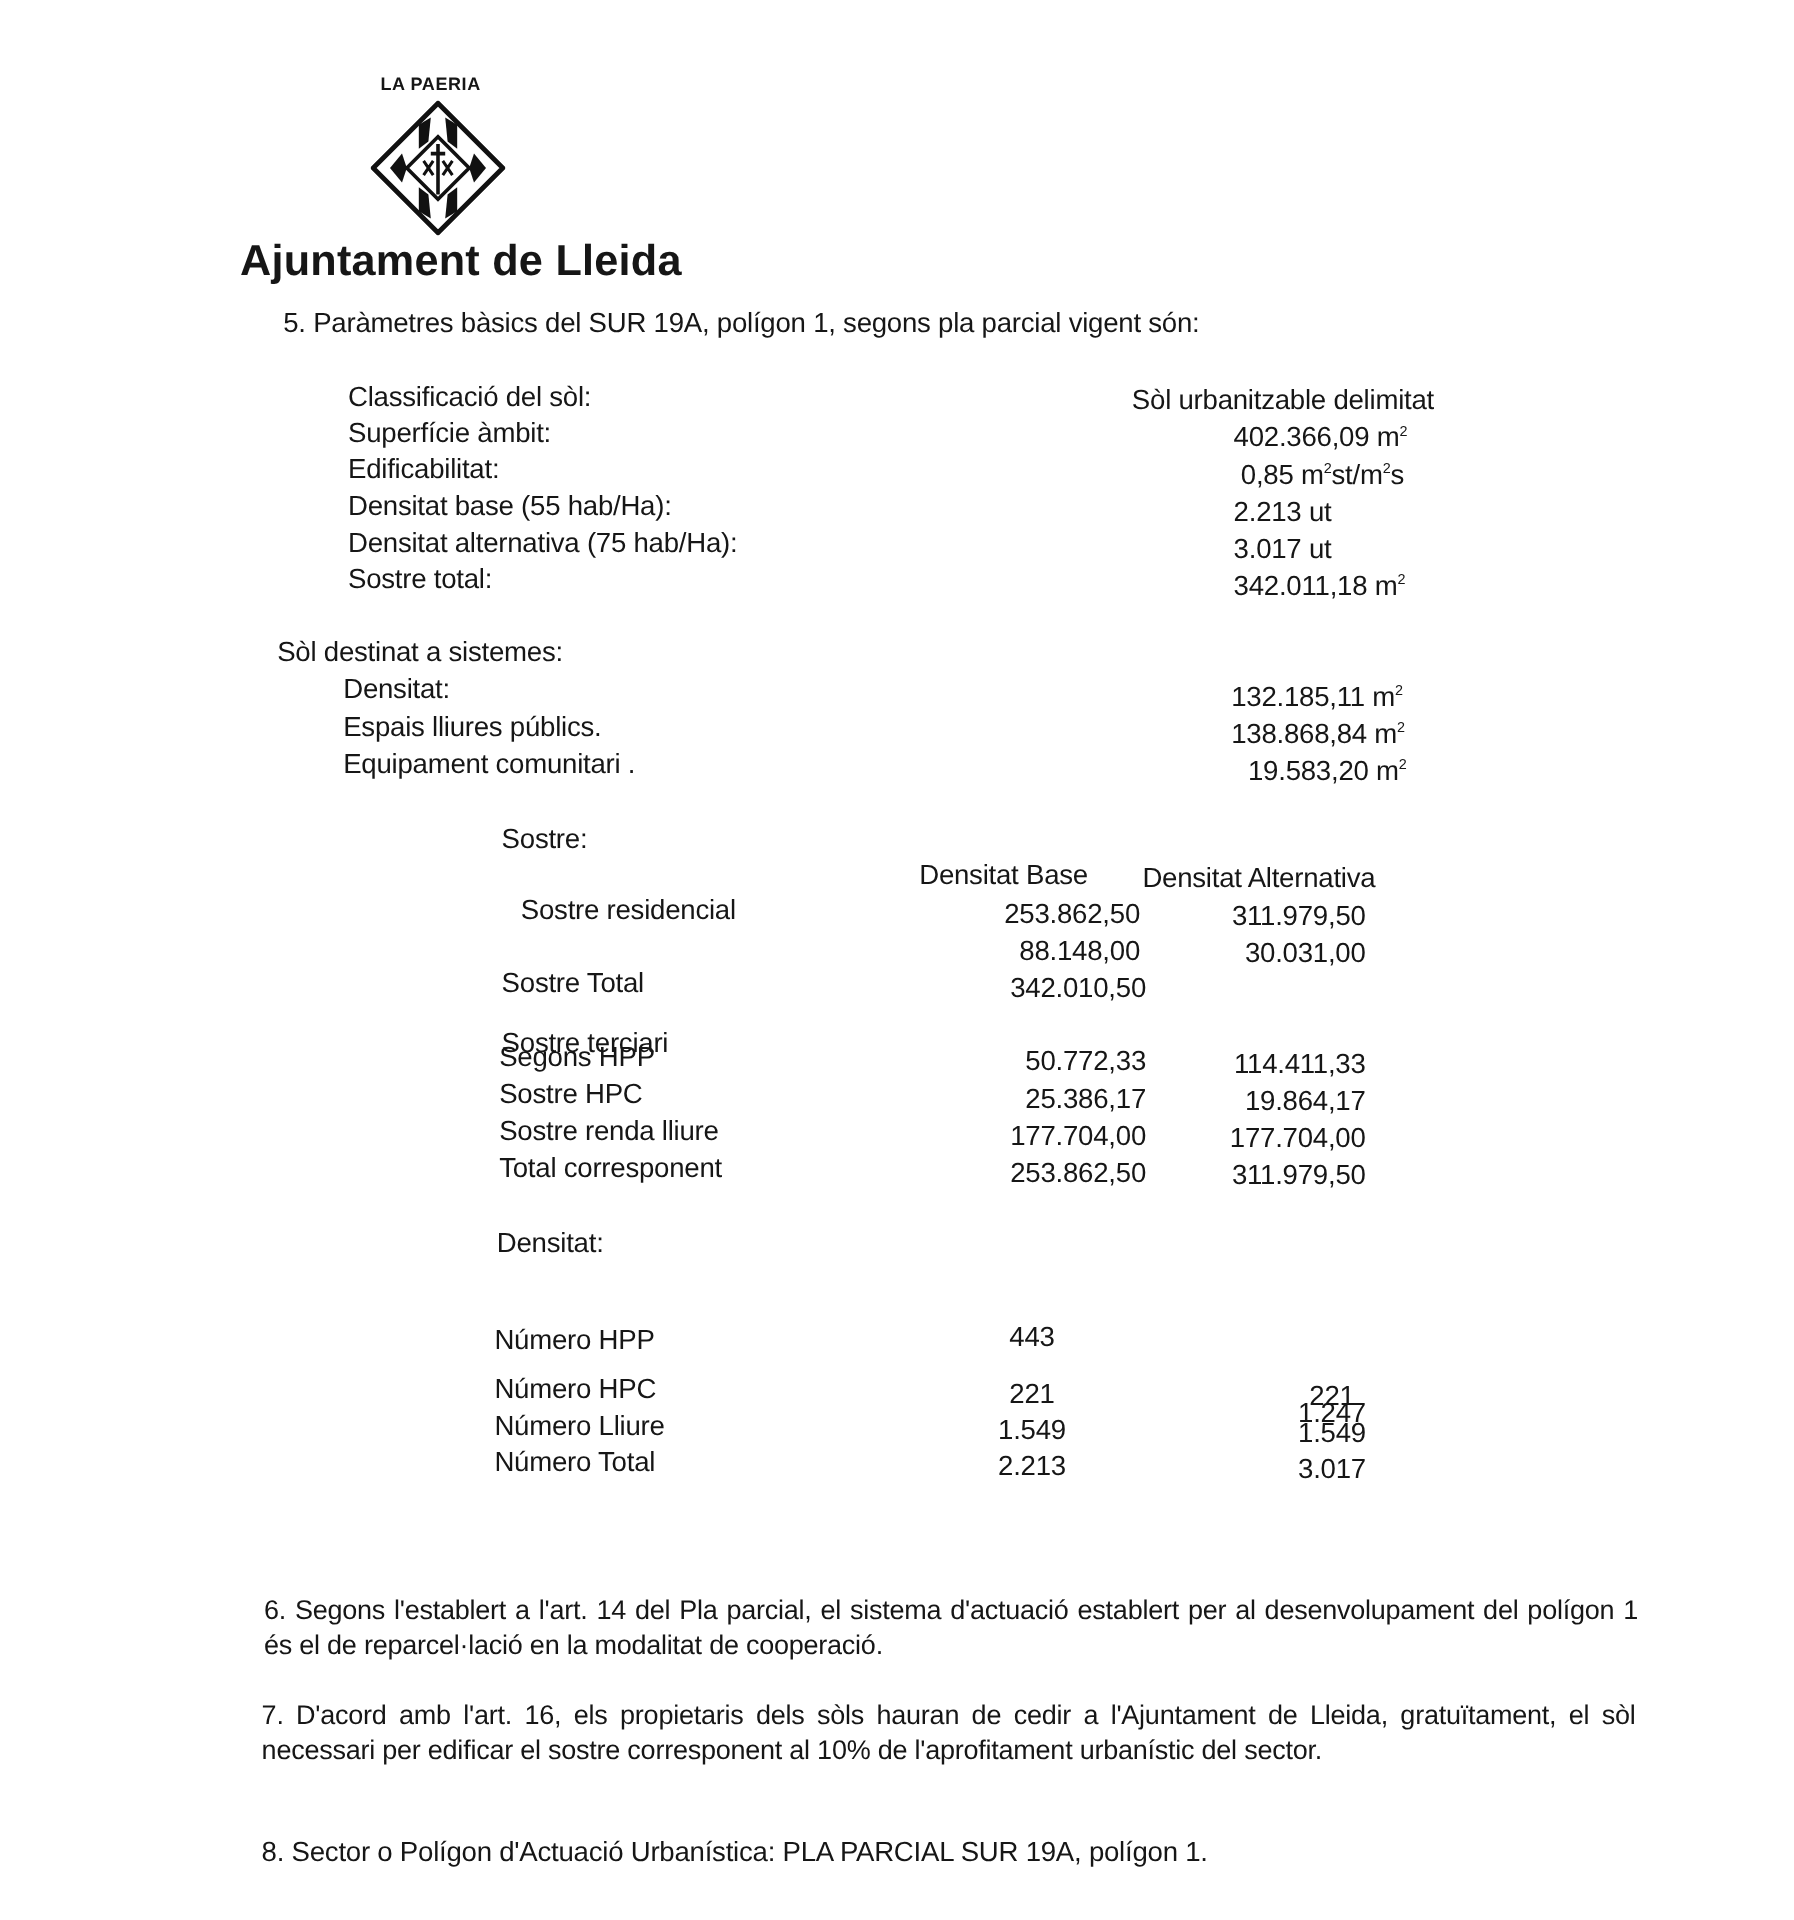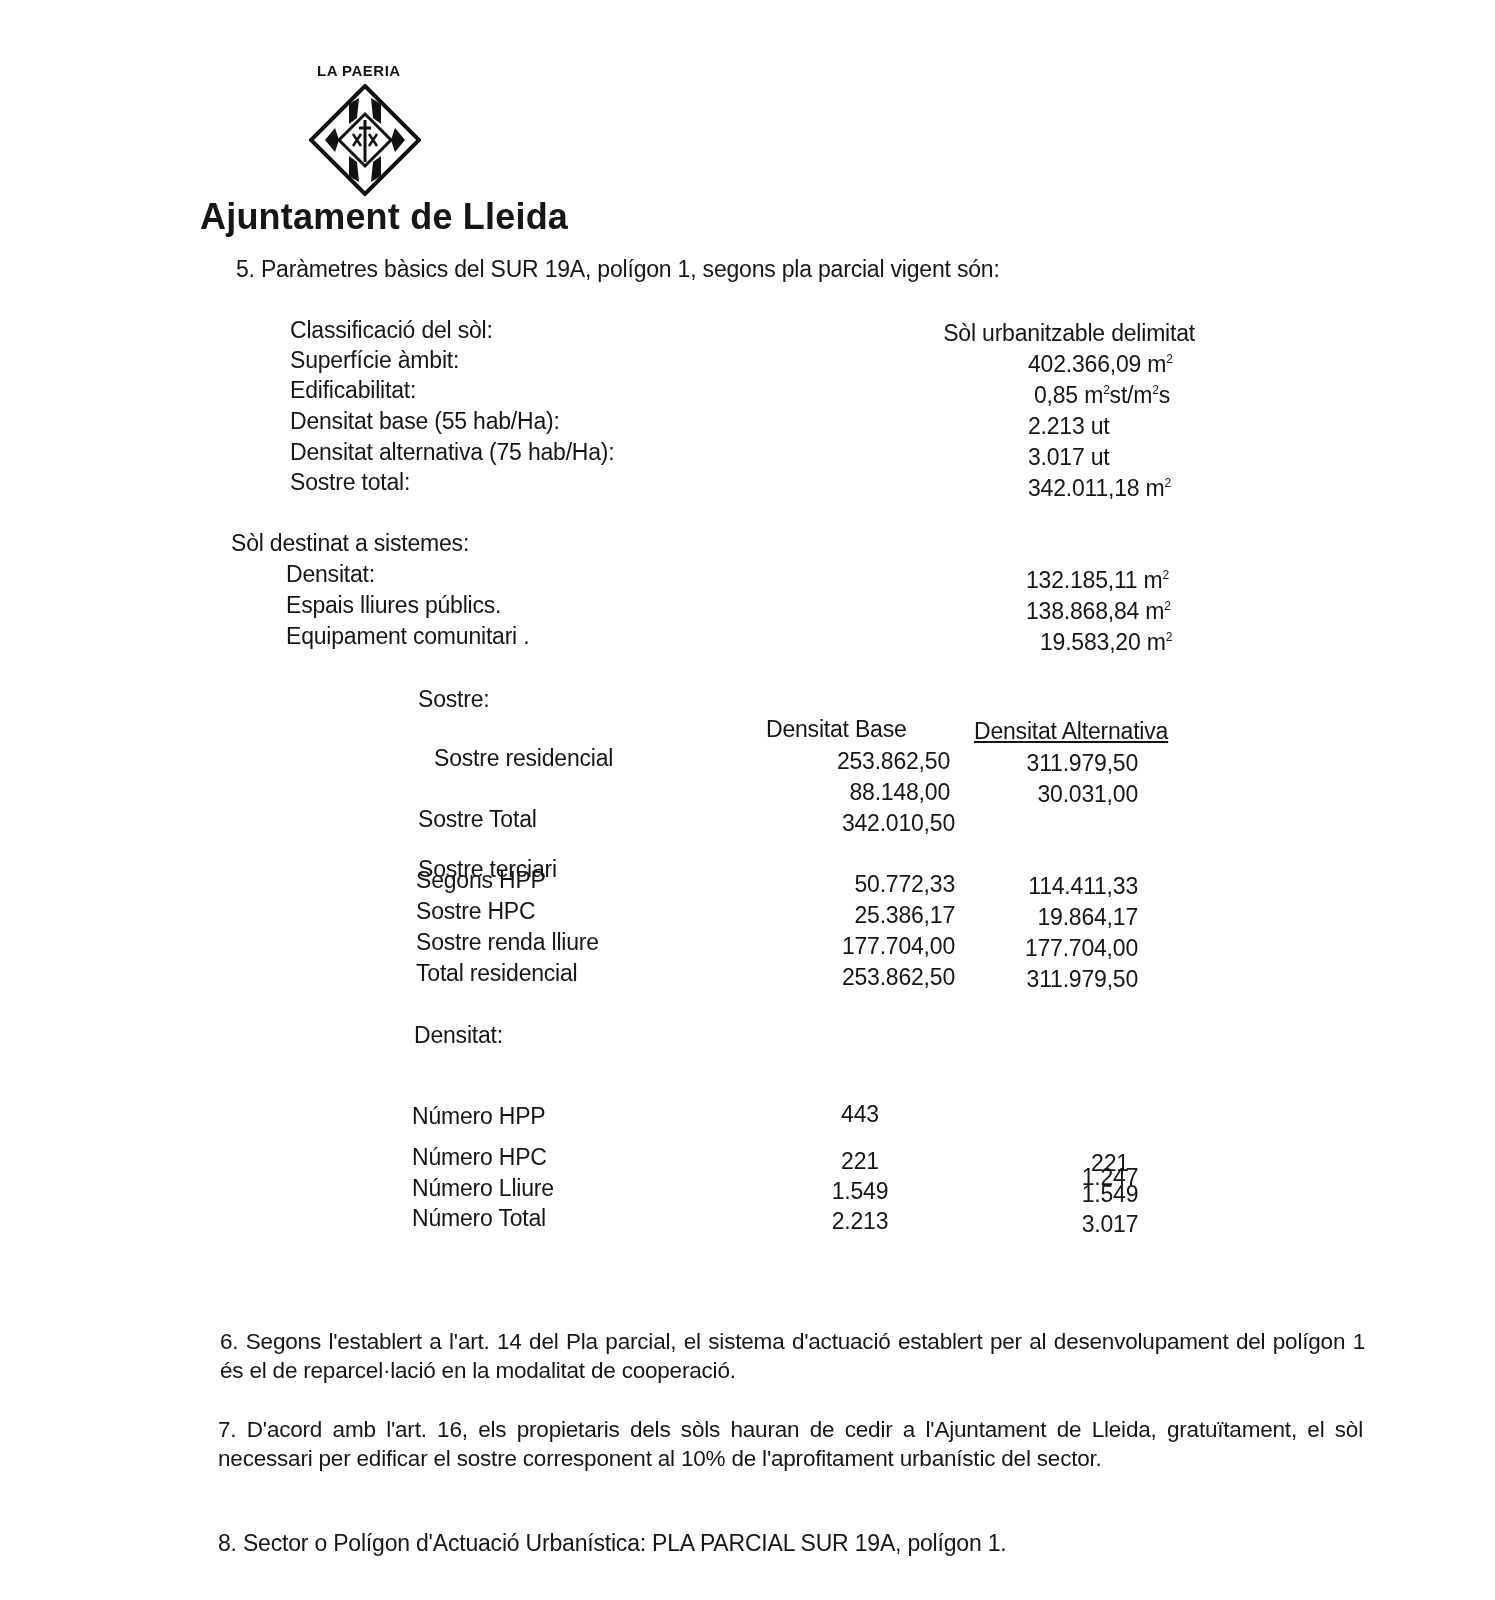--- a/index.html
+++ b/index.html
@@ -69,21 +69,21 @@
 
   <div class="abs t" style="left:286px; top:592px;">Espais lliures públics.</div>
   <div class="abs t" style="left:1026px; top:598px;">138.868,84 m<sup>2</sup></div>
 
   <div class="abs t" style="left:286px; top:623px;">Equipament comunitari .</div>
   <div class="abs t" style="left:1040px; top:629px;">19.583,20 m<sup>2</sup></div>
 </div>
 
 <div class="abs t" style="left:418px; top:686px;">Sostre:</div>
 <div class="abs t" style="left:766px; top:716px;">Densitat Base</div>
-<div class="abs t" style="left:974px; top:718px;text-decoration:underline;">Densitat Alternativa</div>
+<div class="abs t" style="left:952px; top:718px;">Densitat Alternativa</div>
 
 <div>
   <div class="abs t" style="left:434px; top:745px;">Sostre residencial</div>
   <div class="abs t r" style="right:545px; top:748px;">253.862,50</div>
   <div class="abs t r" style="right:357px; top:750px;">311.979,50</div>
 
   <div class="abs t" style="left:418px; top:812px;margin-top:44px;">Sostre terciari</div>
   <div class="abs t r" style="right:545px; top:779px;">88.148,00</div>
   <div class="abs t r" style="right:357px; top:781px;">30.031,00</div>
 
@@ -97,21 +97,21 @@
   <div class="abs t r" style="right:357px; top:873px;">114.411,33</div>
 
   <div class="abs t" style="left:416px; top:898px;">Sostre HPC</div>
   <div class="abs t r" style="right:540px; top:902px;">25.386,17</div>
   <div class="abs t r" style="right:357px; top:904px;">19.864,17</div>
 
   <div class="abs t" style="left:416px; top:929px;">Sostre renda lliure</div>
   <div class="abs t r" style="right:540px; top:933px;">177.704,00</div>
   <div class="abs t r" style="right:357px; top:935px;">177.704,00</div>
 
-  <div class="abs t" style="left:416px; top:960px;">Total residencial</div>
+  <div class="abs t" style="left:416px; top:960px;">Total corresponent</div>
   <div class="abs t r" style="right:540px; top:964px;">253.862,50</div>
   <div class="abs t r" style="right:357px; top:966px;">311.979,50</div>
 </div>
 
 <div class="abs t" style="left:414px; top:1022px;">Densitat:</div>
 <div>
   <div class="abs t" style="left:412px; top:1103px;">Número HPP</div>
   <div class="abs t c" style="left:800px; width:120px; top:1101px;">443</div>
   <div class="abs t c" style="left:1050px; width:120px; top:1164px;">1.247</div>
 

